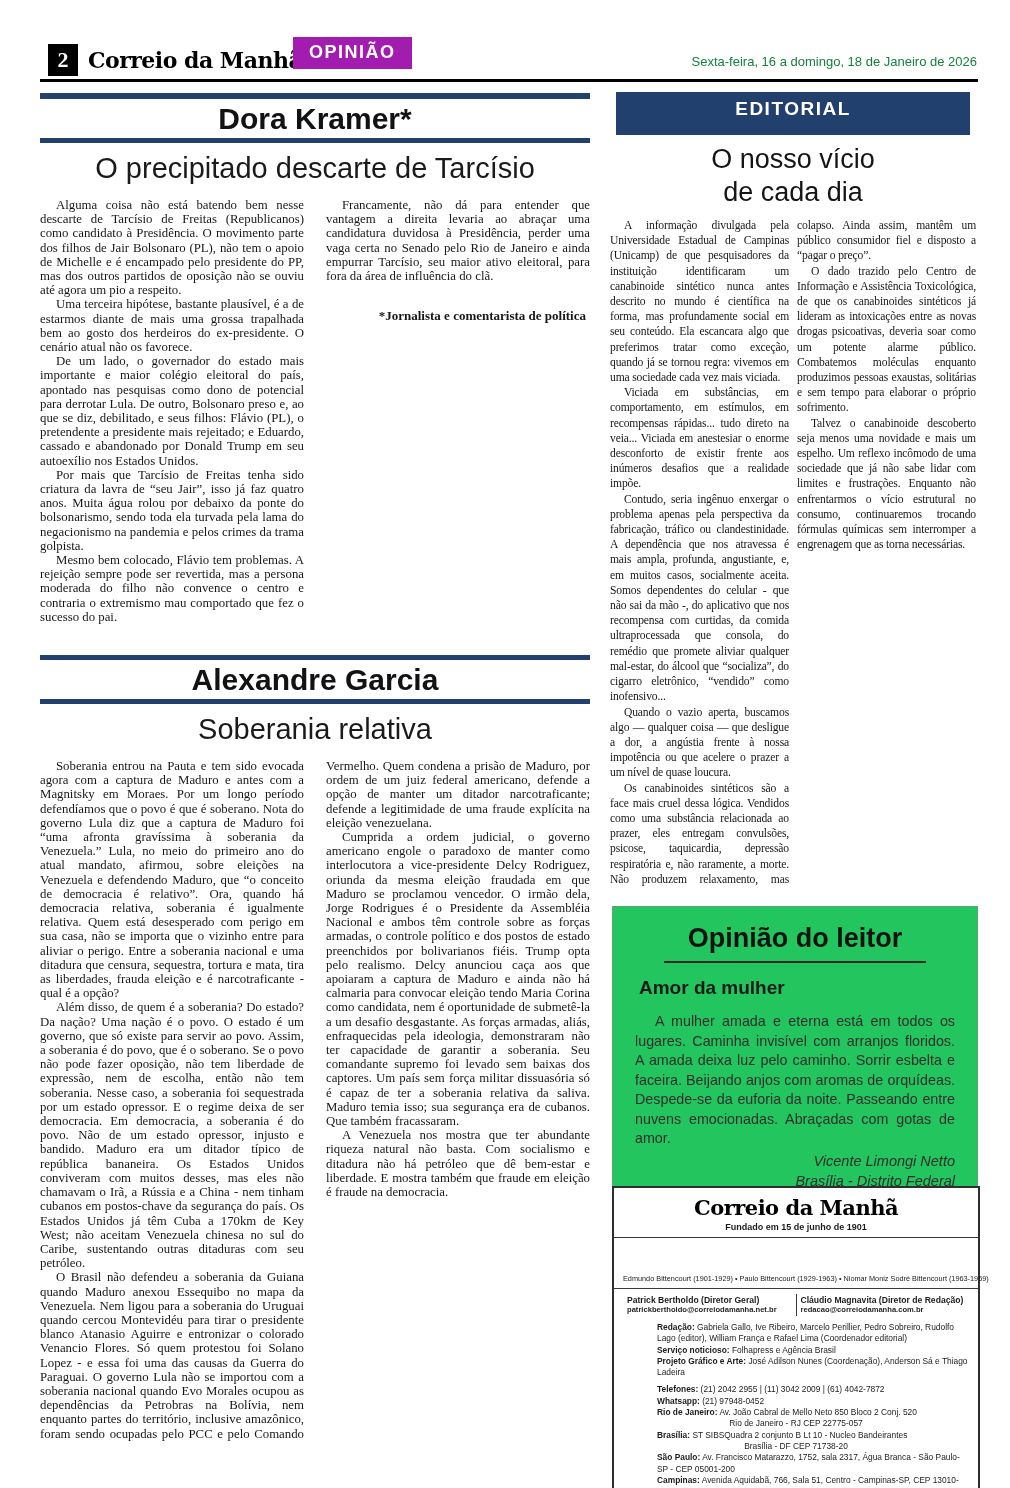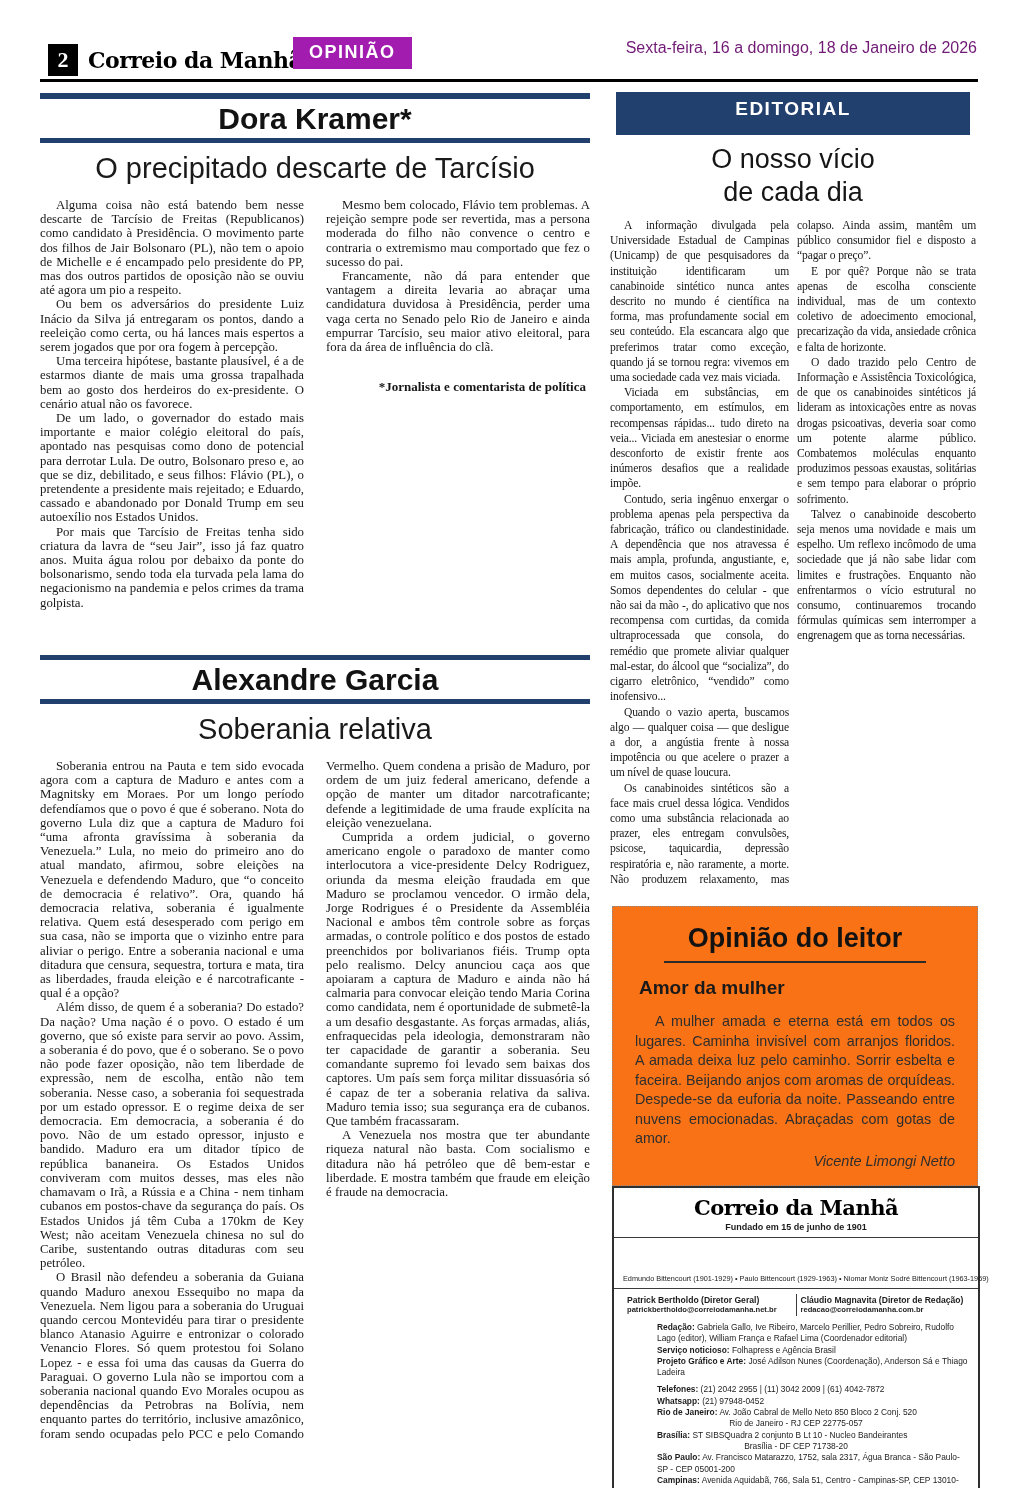--- a/index.html
+++ b/index.html
@@ -7,21 +7,21 @@
         font-family:"Liberation Sans",sans-serif;color:#141414;overflow:hidden;}
 
   
   .pagenum{position:absolute;left:48px;top:44px;width:30px;height:32px;background:#000;color:#fff;
            display:flex;align-items:center;justify-content:center;
            font-family:"Liberation Serif",serif;font-weight:bold;font-size:22px;}
   .logo{position:absolute;left:88px;top:47px;font-family:"DejaVu Serif",serif;font-weight:bold;
         font-size:22px;letter-spacing:-0.5px;color:#000;}
   .section-badge{position:absolute;left:293px;top:37px;background:#a21caf;color:#fff;font-weight:bold;
         font-size:18px;letter-spacing:1.5px;padding:5px 16px 6px;}
-  .edition-date{position:absolute;right:33px;top:39px;font-size:16px;color:#701a75;}
+  .edition-date{position:absolute;right:33px;top:54px;font-size:13px;color:#15803d;}
   .header-rule{position:absolute;left:40px;right:32px;top:79px;height:3px;background:#000;}
 
   
   .article{position:absolute;left:40px;width:550px;}
   .article.dora{top:93px;}
   .article.garcia{top:655px;}
   .bar{height:6px;background:var(--navy,#21406e);}
   .bar.thin{height:5px;}
   .author{margin:3px 0 2px;text-align:center;font-size:30px;font-weight:700;color:#121212;}
   .headline{margin:9px 0 0;text-align:center;font-size:29px;font-weight:500;color:#1a1a1a;}
@@ -40,21 +40,21 @@
         font-weight:700;font-size:19px;letter-spacing:1.5px;padding:6px 0 15px;}
   .editorial-headline{margin:8px 0 0;text-align:center;font-size:27px;font-weight:500;
         line-height:33px;color:#151515;}
   .cols-ed{margin-top:9px;column-count:2;column-gap:8px;column-fill:auto;height:678px;overflow:hidden;
         font-family:"Liberation Serif",serif;font-size:11.6px;line-height:15.2px;letter-spacing:-0.15px;
         text-align:justify;color:#171717;}
   .cols-ed p{margin:0;text-indent:14px;}
 
   
   .leitor-box{position:absolute;left:612px;top:906px;width:366px;border:1.5px dotted #8a8a8a;
-        background:#f97316;padding:16px 22px 14px;box-sizing:border-box;}
+        background:#22c55e;padding:16px 22px 14px;box-sizing:border-box;}
   .leitor-title-wrap{text-align:center;}
   .leitor-title{display:inline-block;font-size:27px;font-weight:800;color:#121212;
         border-bottom:2px solid #2b2b2b;padding:0 24px 7px;}
   .letter-title{margin:14px 0 0 4px;font-size:19px;font-weight:700;color:#1a1a1a;}
   .letter-body{margin:13px 0 0;font-size:14.3px;line-height:19.5px;text-align:justify;
         color:#2e2e2e;text-indent:20px;}
   .letter-signature{margin-top:2px;text-align:right;font-style:italic;font-size:14.5px;
         line-height:20px;color:#2e2e2e;}
 
   
@@ -86,21 +86,20 @@
   <div class="edition-date">Sexta-feira, 16 a domingo, 18 de Janeiro de 2026</div>
   <div class="header-rule"></div>
 
   <section class="article dora">
     <div class="bar"></div>
     <h1 class="author">Dora Kramer*</h1>
     <div class="bar thin"></div>
     <h2 class="headline">O precipitado descarte de Tarcísio</h2>
     <div class="cols cols-dora">
       <p>Alguma coisa não está batendo bem nesse descarte de Tarcísio de Freitas (Republicanos) como candidato à Presidência. O movimento parte dos filhos de Jair Bolsonaro (PL), não tem o apoio de Michelle e é encampado pelo presidente do PP, mas dos outros partidos de oposição não se ouviu até agora um pio a respeito.</p>
-      <p>Ou bem os adversários do presidente Luiz Inácio da Silva já entregaram os pontos, dando a reeleição como certa, ou há lances mais espertos a serem jogados que por ora fogem à percepção.</p>
       <p>Uma terceira hipótese, bastante plausível, é a de estarmos diante de mais uma grossa trapalhada bem ao gosto dos herdeiros do ex-presidente. O cenário atual não os favorece.</p>
       <p>De um lado, o governador do estado mais importante e maior colégio eleitoral do país, apontado nas pesquisas como dono de potencial para derrotar Lula. De outro, Bolsonaro preso e, ao que se diz, debilitado, e seus filhos: Flávio (PL), o pretendente a presidente mais rejeitado; e Eduardo, cassado e abandonado por Donald Trump em seu autoexílio nos Estados Unidos.</p>
       <p>Por mais que Tarcísio de Freitas tenha sido criatura da lavra de “seu Jair”, isso já faz quatro anos. Muita água rolou por debaixo da ponte do bolsonarismo, sendo toda ela turvada pela lama do negacionismo na pandemia e pelos crimes da trama golpista.</p>
       <p>Mesmo bem colocado, Flávio tem problemas. A rejeição sempre pode ser revertida, mas a persona moderada do filho não convence o centro e contraria o extremismo mau comportado que fez o sucesso do pai.</p>
       <p>Francamente, não dá para entender que vantagem a direita levaria ao abraçar uma candidatura duvidosa à Presidência, perder uma vaga certa no Senado pelo Rio de Janeiro e ainda empurrar Tarcísio, seu maior ativo eleitoral, para fora da área de influência do clã.</p>
       <p class="byline-note">*Jornalista e comentarista de política</p>
     </div>
   </section>
 
   <section class="article garcia">
@@ -122,34 +121,34 @@
     <h2 class="editorial-headline">
       <div>O nosso vício</div>
       <div>de cada dia</div>
     </h2>
     <div class="cols-ed">
       <p>A informação divulgada pela Universidade Estadual de Campinas (Unicamp) de que pesquisadores da instituição identificaram um canabinoide sintético nunca antes descrito no mundo é científica na forma, mas profundamente social em seu conteúdo. Ela escancara algo que preferimos tratar como exceção, quando já se tornou regra: vivemos em uma sociedade cada vez mais viciada.</p>
       <p>Viciada em substâncias, em comportamento, em estímulos, em recompensas rápidas... tudo direto na veia... Viciada em anestesiar o enorme desconforto de existir frente aos inúmeros desafios que a realidade impõe.</p>
       <p>Contudo, seria ingênuo enxergar o problema apenas pela perspectiva da fabricação, tráfico ou clandestinidade. A dependência que nos atravessa é mais ampla, profunda, angustiante, e, em muitos casos, socialmente aceita. Somos dependentes do celular - que não sai da mão -, do aplicativo que nos recompensa com curtidas, da comida ultraprocessada que consola, do remédio que promete aliviar qualquer mal-estar, do álcool que “socializa”, do cigarro eletrônico, “vendido” como inofensivo...</p>
       <p>Quando o vazio aperta, buscamos algo — qualquer coisa — que desligue a dor, a angústia frente à nossa impotência ou que acelere o prazer a um nível de quase loucura.</p>
       <p>Os canabinoides sintéticos são a face mais cruel dessa lógica. Vendidos como uma substância relacionada ao prazer, eles entregam convulsões, psicose, taquicardia, depressão respiratória e, não raramente, a morte. Não produzem relaxamento, mas colapso. Ainda assim, mantêm um público consumidor fiel e disposto a “pagar o preço”.</p>
-      <p>E por quê? Porque não se trata apenas de escolha consciente individual, mas de um contexto coletivo de adoecimento emocional, precarização da vida, ansiedade crônica e falta de horizonte.</p>
       <p>O dado trazido pelo Centro de Informação e Assistência Toxicológica, de que os canabinoides sintéticos já lideram as intoxicações entre as novas drogas psicoativas, deveria soar como um potente alarme público. Combatemos moléculas enquanto produzimos pessoas exaustas, solitárias e sem tempo para elaborar o próprio sofrimento.</p>
       <p>Talvez o canabinoide descoberto seja menos uma novidade e mais um espelho. Um reflexo incômodo de uma sociedade que já não sabe lidar com limites e frustrações. Enquanto não enfrentarmos o vício estrutural no consumo, continuaremos trocando fórmulas químicas sem interromper a engrenagem que as torna necessárias.</p>
     </div>
   </aside>
 
   <aside class="leitor-box">
     <div class="leitor-title-wrap">
       <span class="leitor-title">Opinião do leitor</span>
     </div>
     <h3 class="letter-title">Amor da mulher</h3>
     <p class="letter-body">A mulher amada e eterna está em todos os lugares. Caminha invisível com arranjos floridos. A amada deixa luz pelo caminho. Sorrir esbelta e faceira. Beijando anjos com aromas de orquídeas. Despede-se da euforia da noite. Passeando entre nuvens emocionadas. Abraçadas com gotas de amor.</p>
     <div class="letter-signature">
       <div>Vicente Limongi Netto</div>
+      <div>Brasília - Distrito Federal</div>
     </div>
   </aside>
 
   <aside class="masthead">
     <div class="mh-title">Correio da Manhã</div>
     <div class="mh-founded">Fundado em 15 de junho de 1901</div>
     <hr class="mh-rule">
     <div class="mh-founders">Edmundo Bittencourt (1901-1929) • Paulo Bittencourt (1929-1963) • Niomar Moniz Sodré Bittencourt (1963-1969)</div>
     <hr class="mh-rule">
     <div class="mh-directors">

